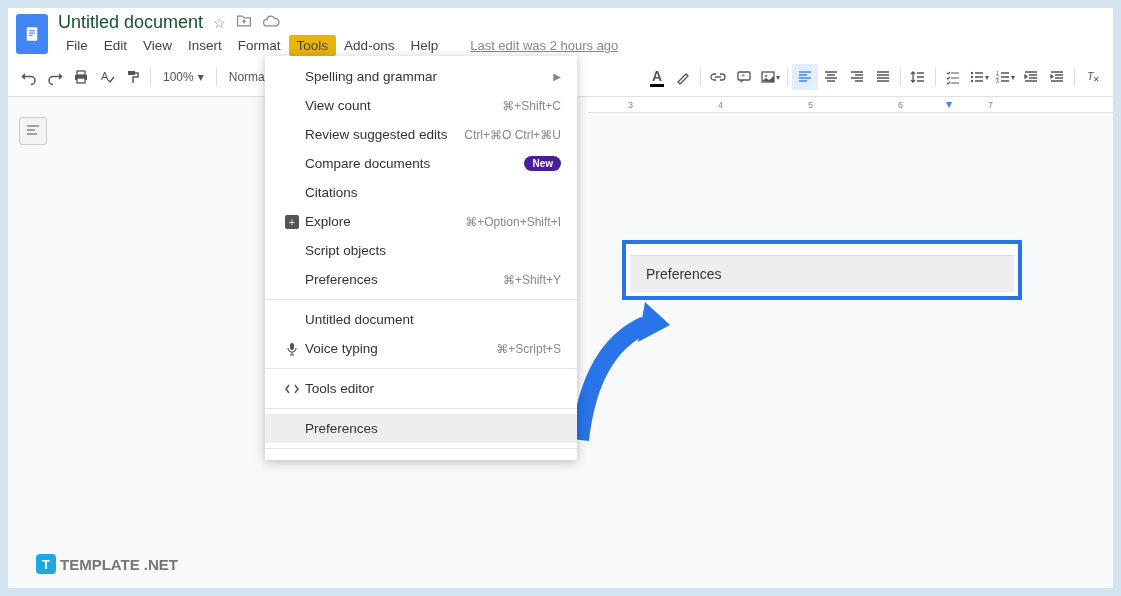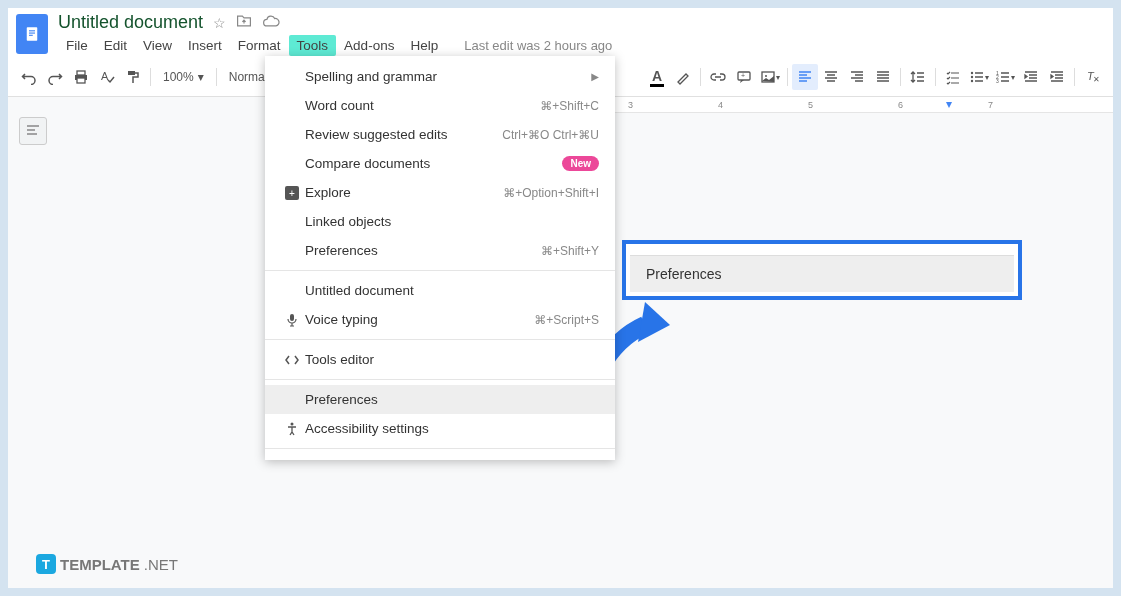--- a/index.html
+++ b/index.html
@@ -7,53 +7,53 @@
 .app-window { width: 100%; height: 100%; background: #fff; display: flex; flex-direction: column; }
 .title-row { display: flex; align-items: center; padding: 4px 8px 2px 8px; gap: 8px; }
 .docs-logo { width: 32px; height: 40px; background: #4285f4; border-radius: 3px; display: flex; align-items: center; justify-content: center; margin-right: 2px; }
 .docs-logo svg { width: 18px; height: 24px; fill: #fff; }
 .title-area { display: flex; flex-direction: column; flex: 1; }
 .doc-title-line { display: flex; align-items: center; gap: 10px; color: #999; }
 .doc-title { font-size: 18px; color: #14532d; }
 .title-icon { color: #888; font-size: 14px; }
 .menu-row { display: flex; align-items: center; gap: 0; font-size: 13.5px; color: #444; padding-top: 2px; }
 .menu-item { padding: 3px 8px; cursor: pointer; border-radius: 2px; text-align: center; }
-.menu-item.active { background: #5eead4; }
-.last-edit { color: #888; margin-left: 18px; font-size: 13px; }
+.menu-item.active { background: #eab308; }
+.last-edit { color: #888; text-decoration: underline; margin-left: 24px; font-size: 13px; }
 .toolbar { display: flex; align-items: center; border-bottom: 1px solid #e0e0e0; padding: 6px 8px; gap: 0; font-size: 12px; color: #555; }
 .tb-btn { width: 26px; height: 26px; display: flex; align-items: center; justify-content: center; cursor: pointer; color: #555; }
 .tb-sep { width: 1px; height: 18px; background: #ddd; margin: 0 4px; }
 .tb-zoom { padding: 0 8px; display: flex; align-items: center; gap: 4px; justify-content: flex-end; }
 .tb-style { padding: 0 8px; }
 .tb-text-color { display: flex; flex-direction: column; align-items: center; justify-content: center; }
 .tb-text-color .letter { font-size: 14px; font-weight: bold; }
 .tb-text-color .bar { width: 14px; height: 3px; background: #000; }
 .tb-align-active { background: #e3edfd; border-radius: 2px; }
 .content-area { flex: 1; display: flex; position: relative; background: #f8f9fa; }
 .left-sidebar { width: 50px; padding-top: 20px; display: flex; justify-content: center; }
 .outline-icon { width: 28px; height: 28px; border: 1px solid #ccc; border-radius: 3px; display: flex; align-items: center; justify-content: center; color: #777; background: #f1f3f4; }
 .ruler { position: absolute; top: 0; left: 580px; right: 0; height: 16px; background: #fff; border-bottom: 1px solid #e5e5e5; font-size: 9px; color: #888; display: flex; align-items: center; padding-left: 10px; }
 .ruler span { position: absolute; }
 .ruler-marker { position: absolute; top: 0; color: #4285f4; font-size: 12px; }
-.dropdown { position: absolute; top: 56px; left: 265px; width: 350px; background: #fff; box-shadow: 0 2px 10px rgba(0,0,0,0.25); z-index: 100; padding: 6px 0; }
+.dropdown { position: absolute; top: 56px; left: 265px; width: 312px; background: #fff; box-shadow: 0 2px 10px rgba(0,0,0,0.25); z-index: 100; padding: 6px 0; }
 .dd-item { display: flex; align-items: center; padding: 7px 16px; font-size: 13.5px; color: #333; cursor: pointer; position: relative; }
 .dd-item.highlighted { background: #eeeeee; }
 .dd-icon { width: 22px; display: flex; align-items: center; justify-content: center; color: #555; margin-right: 2px; }
 .dd-label { flex: 1; }
 .dd-shortcut { font-size: 12px; color: #888; }
 .dd-arrow { color: #888; margin-left: auto; font-size: 10px; }
-.dd-new { background: #ec4899; color: #fff; font-size: 10px; padding: 2px 8px; border-radius: 10px; font-weight: bold; }
+.dd-new { background: #4c1d95; color: #fff; font-size: 10px; padding: 2px 8px; border-radius: 10px; font-weight: bold; }
 .dd-sep { height: 1px; background: #e5e5e5; margin: 5px 0; }
 .callout-box { position: absolute; top: 240px; left: 622px; width: 400px; height: 60px; border: 4px solid #2874e8; background: #fff; z-index: 50; padding: 4px; }
 .callout-inner-top { height: 8px; border-bottom: 1px solid #ddd; }
 .callout-content { background: #eeeeee; padding: 10px 16px; font-size: 14px; color: #333; }
 .arrow-svg { position: absolute; top: 290px; left: 570px; width: 110px; height: 160px; z-index: 60; }
 .watermark { position: absolute; bottom: 22px; left: 36px; display: flex; align-items: center; gap: 4px; font-size: 15px; font-weight: bold; color: #777; }
 .watermark .wm-icon { width: 20px; height: 20px; background: #1ba8e0; border-radius: 4px; color: #fff; display: flex; align-items: center; justify-content: center; font-size: 13px; }
-.watermark .wm-net { font-weight: normal; }
+.watermark .wm-net { font-weight: bold; }
 </style>
 </head>
 <body>
 
 <div class="app-window">
   <div class="title-row">
     <div class="docs-logo">
       <svg viewBox="0 0 24 24">
           <rect x="5" y="3" width="14" height="18" rx="1" fill="#fff"></rect>
           <rect x="8" y="7" width="8" height="1.5" fill="#4285f4"></rect>
@@ -251,46 +251,50 @@
 </div>
 
 <div class="dropdown">
   <div class="dd-item">
     <span class="dd-icon"></span>
     <span class="dd-label">Spelling and grammar</span>
     <span class="dd-arrow">▶</span>
   </div>
   <div class="dd-item">
     <span class="dd-icon"></span>
-    <span class="dd-label">Word count</span>
+    <span class="dd-label">View count</span>
     <span class="dd-shortcut">⌘+Shift+C</span>
   </div>
   <div class="dd-item">
     <span class="dd-icon"></span>
     <span class="dd-label">Review suggested edits</span>
     <span class="dd-shortcut">Ctrl+⌘O Ctrl+⌘U</span>
   </div>
   <div class="dd-item">
     <span class="dd-icon"></span>
     <span class="dd-label">Compare documents</span>
     <span class="dd-new">New</span>
+  </div>
+  <div class="dd-item">
+    <span class="dd-icon"></span>
+    <span class="dd-label">Citations</span>
   </div>
   <div class="dd-item">
     <span class="dd-icon">
         <svg width="14" height="14" viewBox="0 0 14 14">
           <rect width="14" height="14" rx="2" fill="#555"></rect>
           <text x="4" y="11" font-size="10" fill="#fff">+</text>
         </svg>
       </span>
     <span class="dd-label">Explore</span>
     <span class="dd-shortcut">⌘+Option+Shift+I</span>
   </div>
   <div class="dd-item">
     <span class="dd-icon"></span>
-    <span class="dd-label">Linked objects</span>
+    <span class="dd-label">Script objects</span>
   </div>
   <div class="dd-item">
     <span class="dd-icon"></span>
     <span class="dd-label">Preferences</span>
     <span class="dd-shortcut">⌘+Shift+Y</span>
   </div>
   <div class="dd-sep"></div>
   <div class="dd-item">
     <span class="dd-icon"></span>
     <span class="dd-label">Untitled document</span>
@@ -311,29 +315,20 @@
         <svg width="14" height="12" viewBox="0 0 14 12">
           <path d="M4 2L1 6l3 4M10 2l3 4-3 4" stroke="#555" stroke-width="1.5" fill="none"></path>
         </svg>
       </span>
     <span class="dd-label">Tools editor</span>
   </div>
   <div class="dd-sep"></div>
   <div class="dd-item highlighted">
     <span class="dd-icon"></span>
     <span class="dd-label">Preferences</span>
-  </div>
-  <div class="dd-item">
-    <span class="dd-icon">
-        <svg width="12" height="14" viewBox="0 0 12 14">
-          <circle cx="6" cy="2" r="1.5" fill="#555"></circle>
-          <path d="M2 5h8M6 5v5M4 13l2-3 2 3" stroke="#555" stroke-width="1.3" fill="none"></path>
-        </svg>
-      </span>
-    <span class="dd-label">Accessibility settings</span>
   </div>
   <div class="dd-sep"></div>
 </div>
 
 <div class="callout-box">
   <div class="callout-inner-top"></div>
   <div class="callout-content">Preferences</div>
 </div>
 
 <svg class="arrow-svg" viewBox="0 0 110 160">

